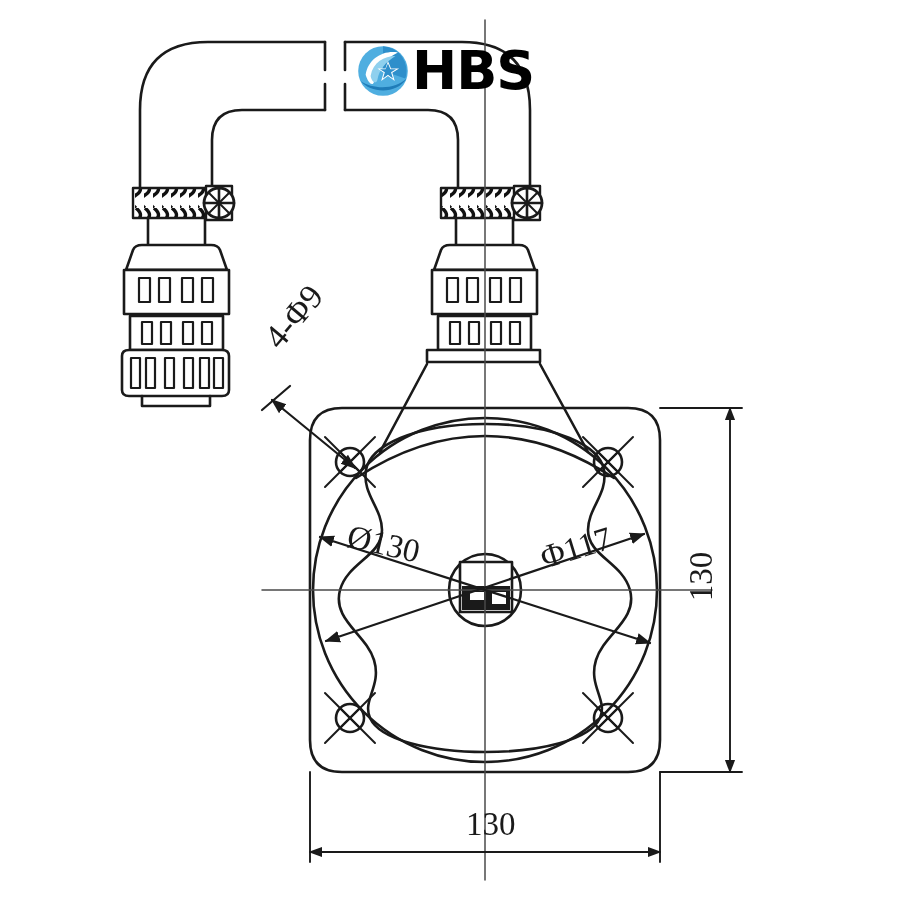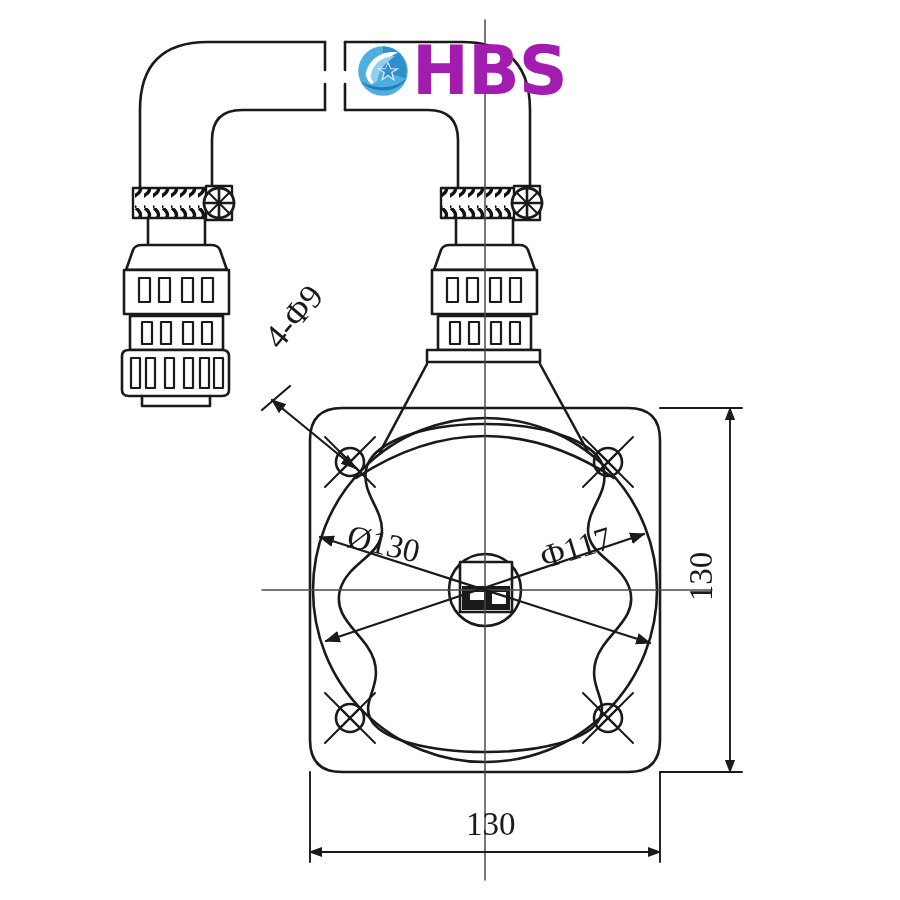--- a/index.html
+++ b/index.html
@@ -40,24 +40,24 @@
   }
   .brand-mark {
     width: 62px;
     height: 62px;
     flex: 0 0 auto;
     margin-right: 2px;
   }
   .brand-text {
     font-family: "DejaVu Sans", sans-serif;
     font-weight: bold;
-    font-size: 68px;
+    font-size: 54px;
     letter-spacing: -1px;
     line-height: 1;
-    color: #a21caf;
+    color: #000000;
     margin-left: -4px;
   }
   .dim-label {
     position: absolute;
     font-family: "Liberation Serif", serif;
     color: #1a1a1a;
     white-space: nowrap;
   }
   #label-4phi9 {
     left: 286px;

